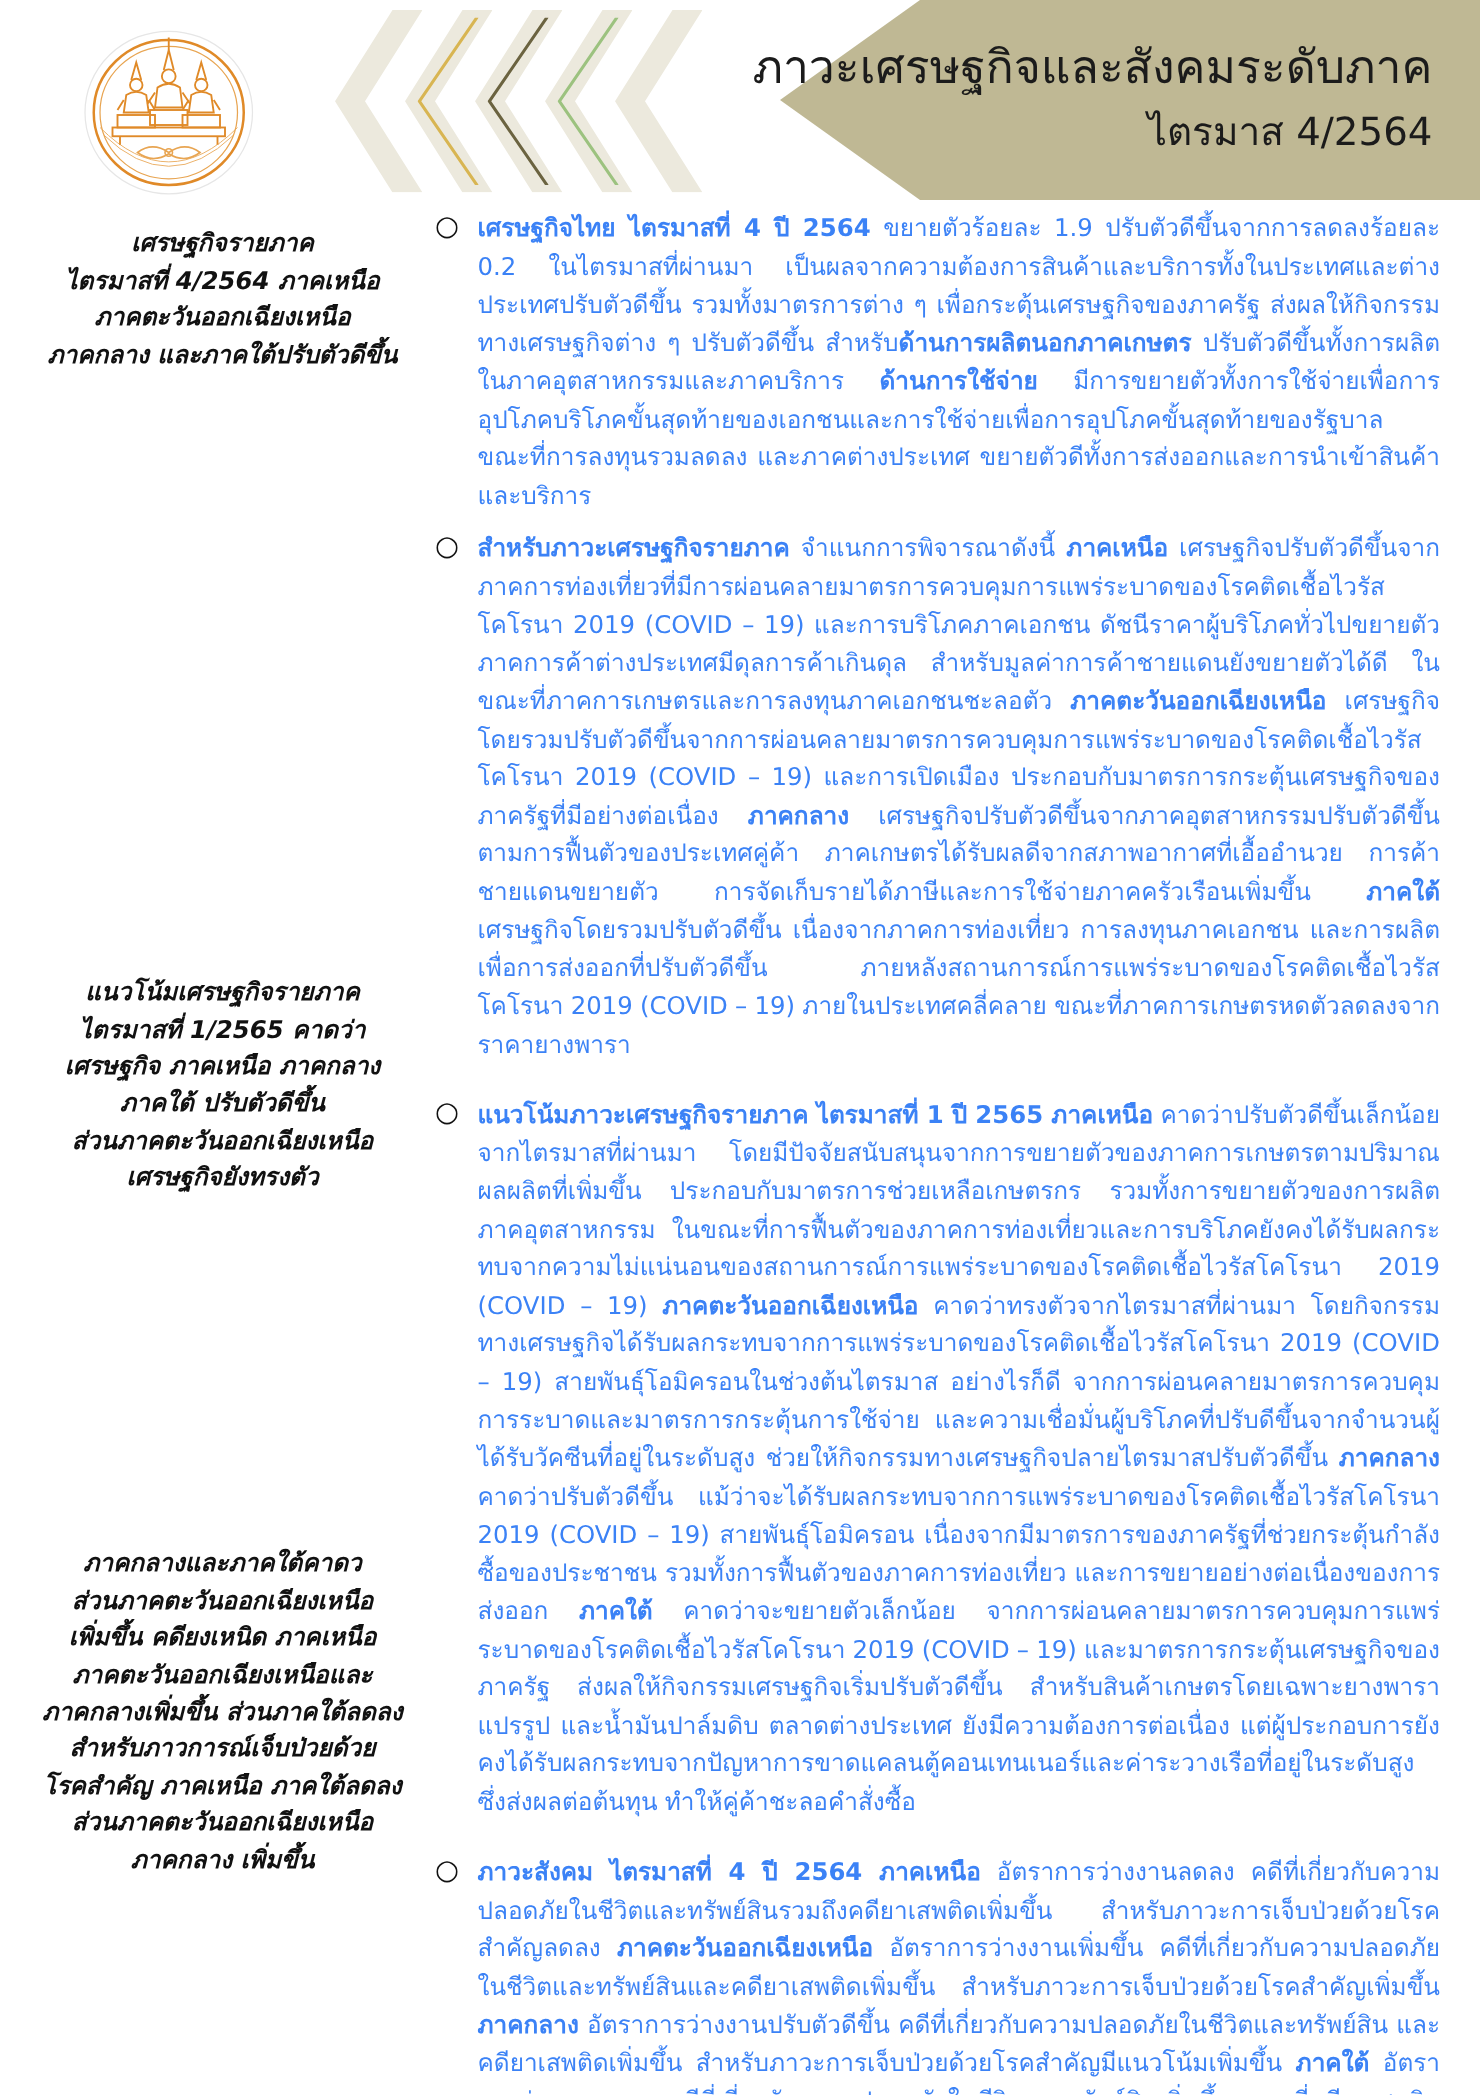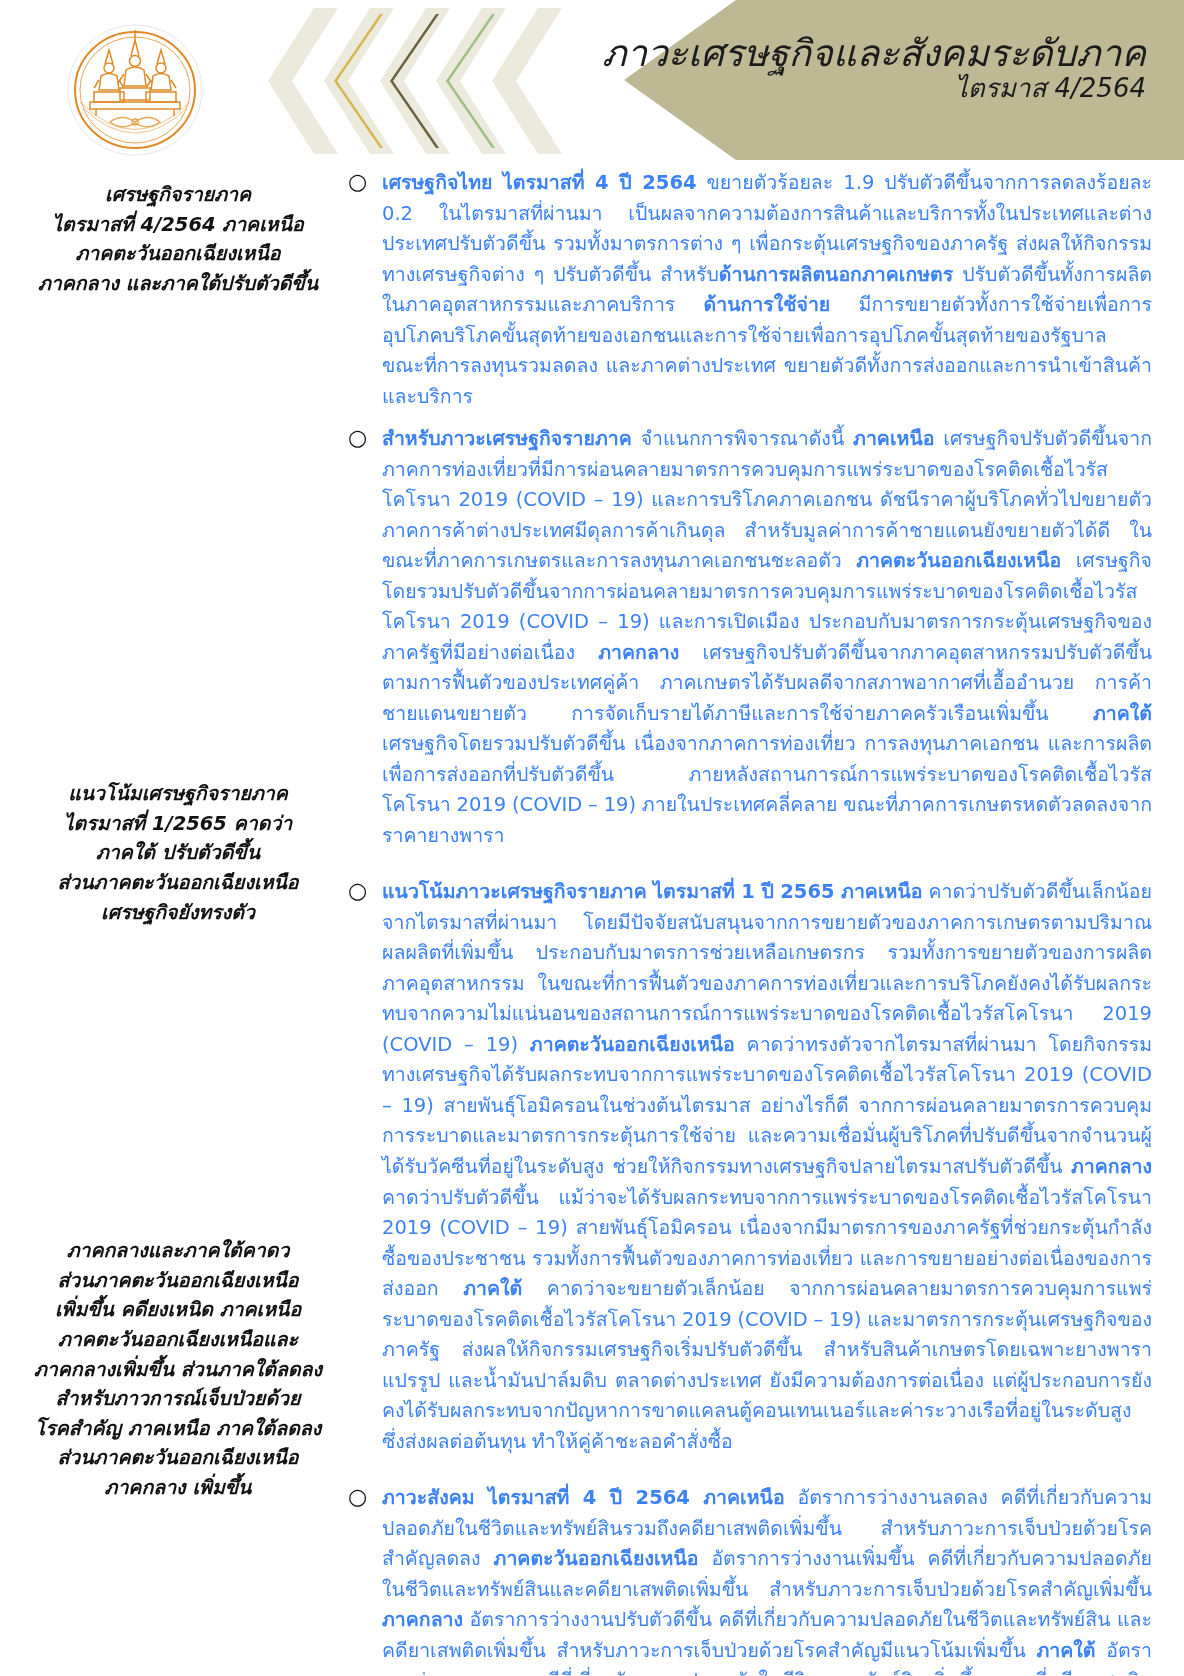--- a/index.html
+++ b/index.html
@@ -46,31 +46,31 @@
 
   .logo{
     position:absolute;left:60px;top:22px;
     width:145px;height:132px;
   }
 
   .title-wrap{
     position:absolute;right:38px;top:34px;
     text-align:right;
     line-height:1.08;
-    font-style:italic;
   }
   .title-main{
     font-family:"DejaVu Sans","Liberation Sans",sans-serif;
     font-size:37px;font-weight:400;color:#1b1b1b;
     letter-spacing:0px;
     white-space:nowrap;
   }
   .title-sub{
     font-family:"DejaVu Sans","Liberation Sans",sans-serif;
-    font-size:26px;font-weight:400;color:#1b1b1b;
+    font-size:31px;font-weight:400;color:#1b1b1b;
+    margin-top:16px;
     white-space:nowrap;
   }
 
   
   .sheet{
     position:absolute;left:0;top:160px;width:1184px;height:1516px;
   }
   .sidebar{
     position:absolute;left:28px;top:8px;width:300px;
   }
@@ -200,20 +200,21 @@
   <div class="sidebar">
     <div class="side-block" id="side-1">
         <div>เศรษฐกิจรายภาค</div>
         <div>ไตรมาสที่ 4/2564 ภาคเหนือ</div>
         <div>ภาคตะวันออกเฉียงเหนือ</div>
         <div>ภาคกลาง และภาคใต้ปรับตัวดีขึ้น</div>
       </div>
     <div class="side-block" id="side-2">
         <div>แนวโน้มเศรษฐกิจรายภาค</div>
         <div>ไตรมาสที่ 1/2565 คาดว่า</div>
+        <div>เศรษฐกิจ ภาคเหนือ ภาคกลาง</div>
         <div>ภาคใต้ ปรับตัวดีขึ้น</div>
         <div>ส่วนภาคตะวันออกเฉียงเหนือ</div>
         <div>เศรษฐกิจยังทรงตัว</div>
       </div>
     <div class="side-block" id="side-3">
         <div>ภาคกลางและภาคใต้คาดว</div>
         <div>ส่วนภาคตะวันออกเฉียงเหนือ</div>
         <div>เพิ่มขึ้น คดียงเหนิด ภาคเหนือ</div>
         <div>ภาคตะวันออกเฉียงเหนือและ</div>
         <div>ภาคกลางเพิ่มขึ้น ส่วนภาคใต้ลดลง</div>

